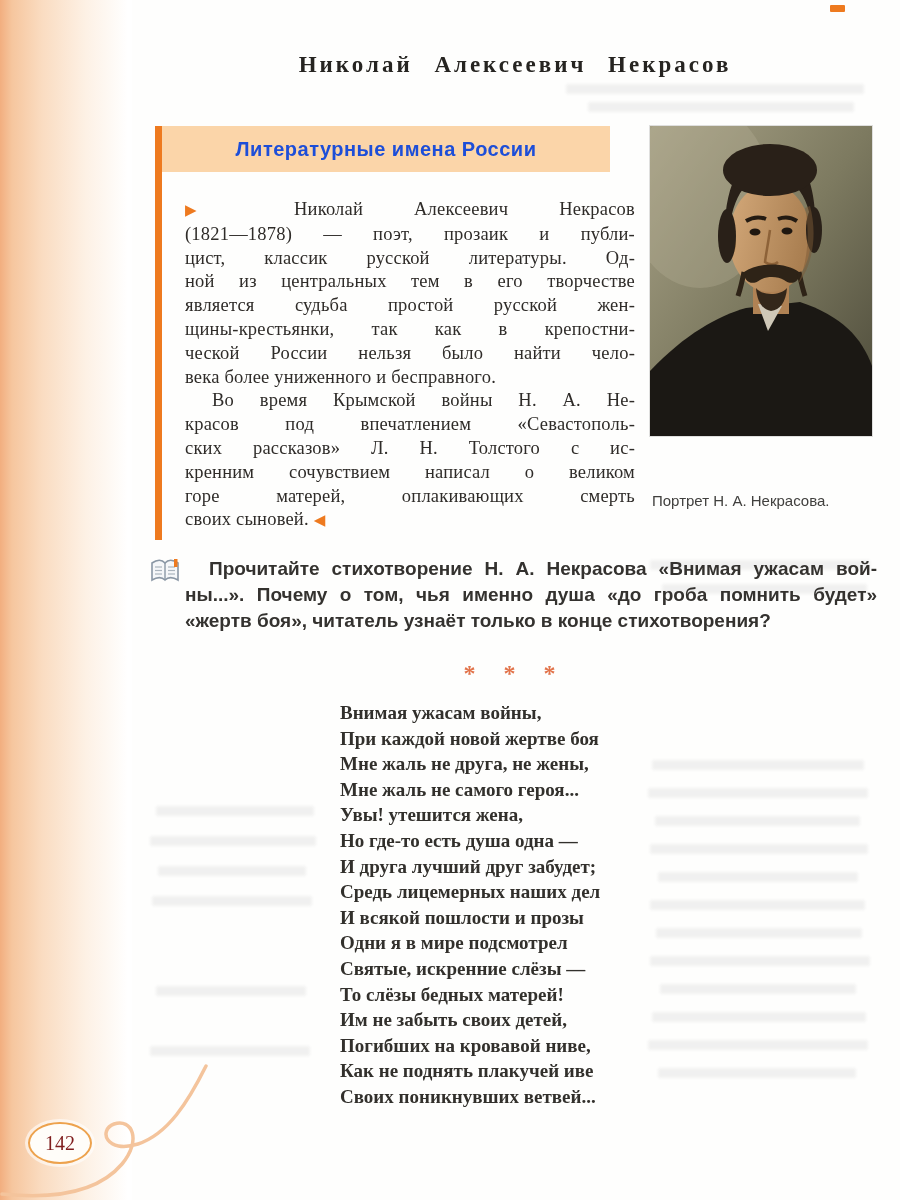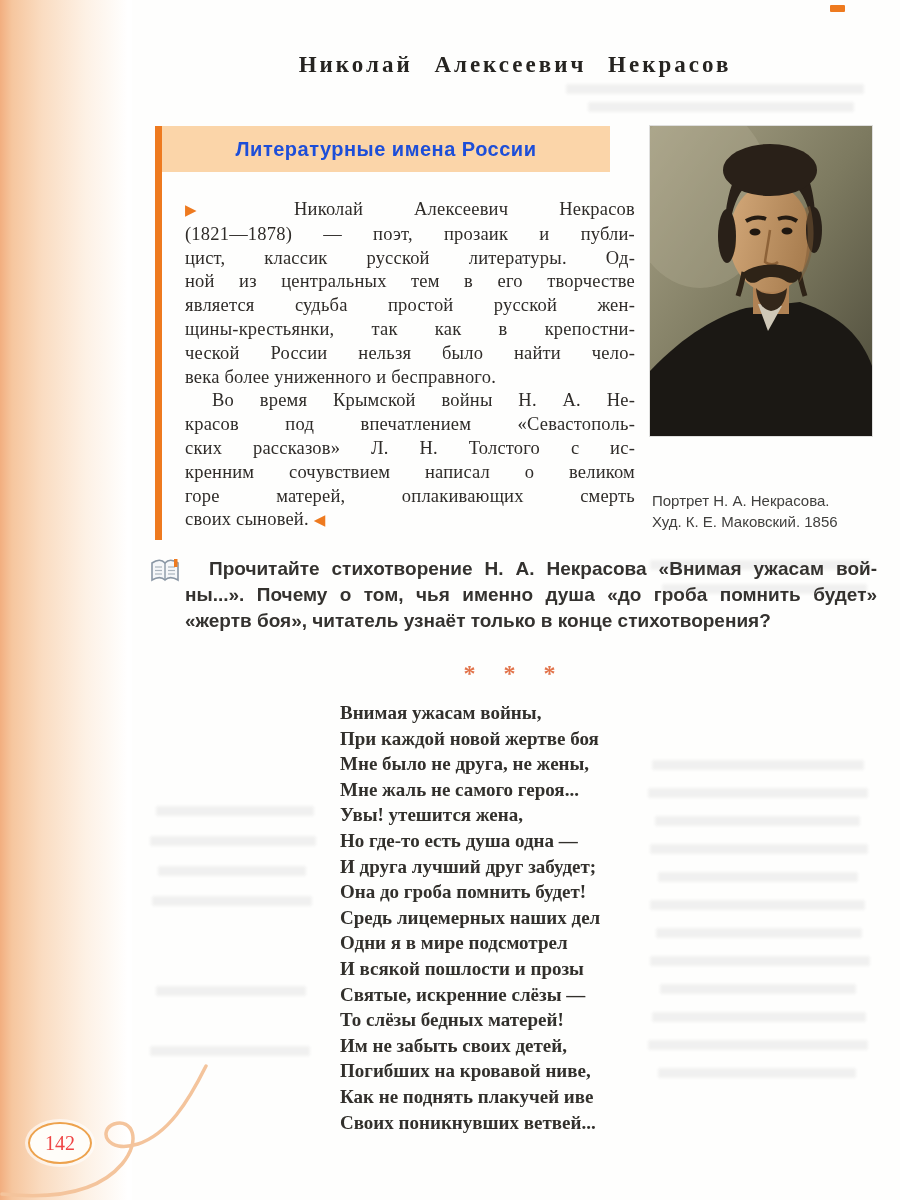--- a/index.html
+++ b/index.html
@@ -55,21 +55,21 @@
     color:#e2744c;font-size:24px;font-weight:bold;letter-spacing:11px;
   }
 
   .poem{position:absolute;left:340px;top:700px;font-size:19px;font-weight:bold;line-height:25.6px;color:#32302c;}
   .poem-line{white-space:nowrap;}
 
   .flourish{position:absolute;left:0;top:1062px;}
   .pagenum{
     position:absolute;left:28px;top:1122px;width:60px;height:38px;background:#fffdf9;
     border:2px solid #eda24d;border-radius:50%;text-align:center;line-height:38px;
-    font-size:20px;color:#ef4444;box-shadow:0 0 0 3px rgba(255,255,255,.6);
+    font-size:20px;color:#7f1d1d;box-shadow:0 0 0 3px rgba(255,255,255,.6);
   }
 </style>
 </head>
 <body>
 
 <div class="page">
 
   <div class="left-band"></div>
   <div class="bleed-layer" id="bleed-layer">
       <div style="left: 566px; top: 84px; width: 298px;"></div>
@@ -159,21 +159,20 @@
         <path d="M120 104 C 118 118 116 128 115 136 C 119 139 125 139 128 136" stroke="#8d6238" stroke-width="2.5" fill="none"></path>
         <path d="M94 146 C 108 136 136 136 149 146 C 150 156 142 160 134 154 C 128 150 116 150 110 154 C 102 160 94 156 94 146 Z" fill="#2e2317"></path>
         <path d="M94 146 C 92 156 90 164 88 170" stroke="#2e2317" stroke-width="5" fill="none"></path>
         <path d="M149 146 C 151 156 153 164 155 170" stroke="#2e2317" stroke-width="5" fill="none"></path>
         <path d="M106 162 C 112 170 130 170 137 162 C 136 176 130 184 121 185 C 113 184 107 176 106 162 Z" fill="#33271a"></path>
         <path d="M160 80 C 168 110 162 140 148 158 C 158 136 160 105 155 82 Z" fill="#7c5a36" opacity="0.5"></path>
       </svg>
     </div>
     <div class="caption">
       <div>Портрет Н. А. Некрасова.</div>
-      <div>Худ. К. Е. Маковский. 1856</div>
     </div>
   </section>
 
   <section class="task">
     <span class="task-icon">
       <svg viewBox="0 0 32 28" width="32" height="28">
         <path d="M3 6 C 8 2.5 13 2.5 16 6 C 19 2.5 24 2.5 29 6 L 29 23 C 24 20 19 20 16 23 C 13 20 8 20 3 23 Z" fill="#f5f7f9" stroke="#8a97a5" stroke-width="1.6"></path>
         <line x1="16" y1="6" x2="16" y2="23" stroke="#8a97a5" stroke-width="1.4"></line>
         <line x1="6" y1="10" x2="13" y2="10" stroke="#aab4bd" stroke-width="1.2"></line>
         <line x1="6" y1="13.5" x2="13" y2="13.5" stroke="#aab4bd" stroke-width="1.2"></line>
@@ -188,29 +187,28 @@
     <div class="jline stretch">ны...». Почему о том, чья именно душа «до гроба помнить будет»</div>
     <div class="jline">«жертв боя», читатель узнаёт только в конце стихотворения?</div>
   </section>
 
   <div class="stars">* * *</div>
 
   <div class="poem">
     <div>
         <div class="poem-line">Внимая ужасам войны,</div>
         <div class="poem-line">При каждой новой жертве боя</div>
-        <div class="poem-line">Мне было не друга, не жены,</div>
+        <div class="poem-line">Мне жаль не друга, не жены,</div>
         <div class="poem-line">Мне жаль не самого героя...</div>
         <div class="poem-line">Увы! утешится жена,</div>
         <div class="poem-line">Но где-то есть душа одна —</div>
         <div class="poem-line">И друга лучший друг забудет;</div>
-        <div class="poem-line">Она до гроба помнить будет!</div>
         <div class="poem-line">Средь лицемерных наших дел</div>
+        <div class="poem-line">И всякой пошлости и прозы</div>
         <div class="poem-line">Одни я в мире подсмотрел</div>
-        <div class="poem-line">И всякой пошлости и прозы</div>
         <div class="poem-line">Святые, искренние слёзы —</div>
         <div class="poem-line">То слёзы бедных матерей!</div>
         <div class="poem-line">Им не забыть своих детей,</div>
         <div class="poem-line">Погибших на кровавой ниве,</div>
         <div class="poem-line">Как не поднять плакучей иве</div>
         <div class="poem-line">Своих поникнувших ветвей...</div>
       </div>
   </div>
 
   <svg class="flourish" width="240" height="140" viewBox="0 0 240 140">

